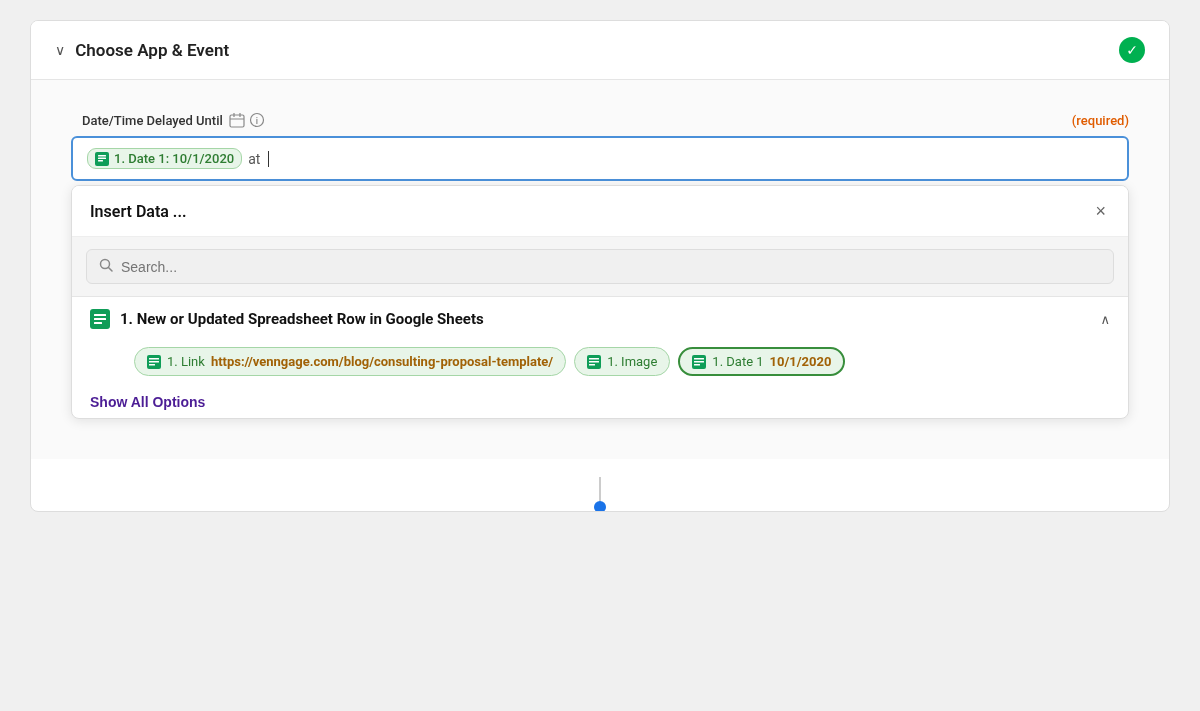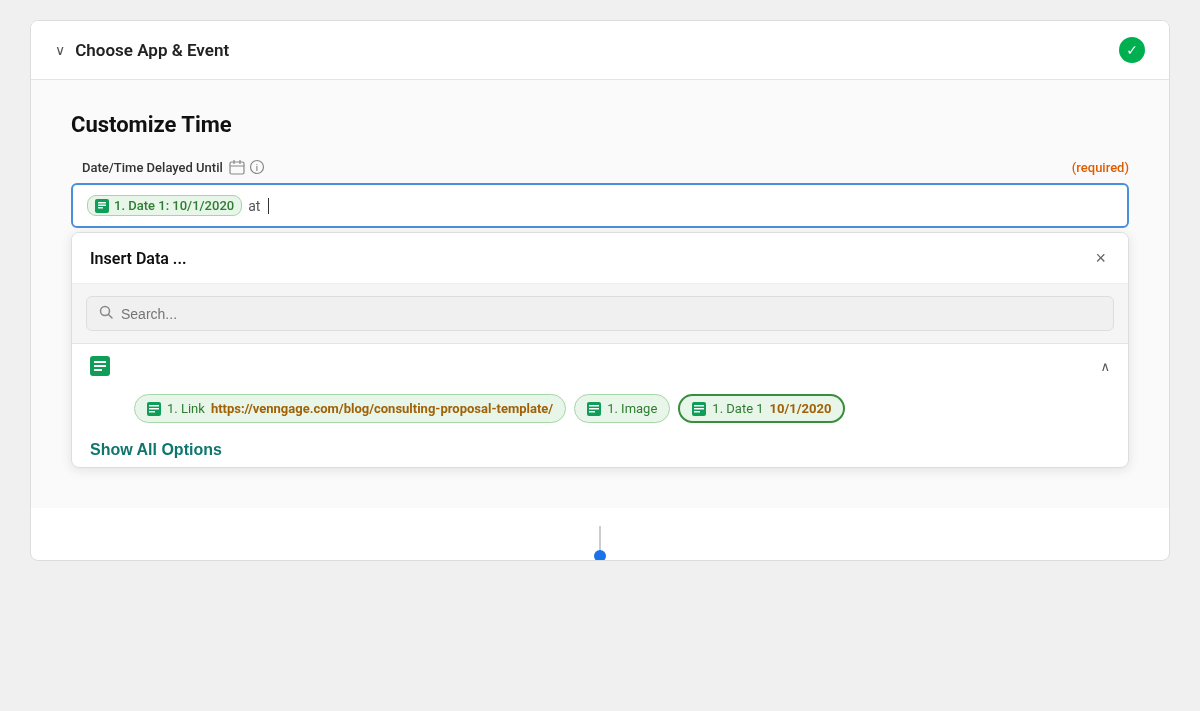--- a/index.html
+++ b/index.html
@@ -236,22 +236,22 @@
     .option-pill.selected {
       border: 2px solid #388e3c;
     }
     .option-pill .option-value {
       color: #a16207;
       font-weight: 700;
     }
     .show-all-btn {
       background: none;
       border: none;
-      color: #0f766e;
-      font-size: 16px;
+      color: #4c1d95;
+      font-size: 14px;
       font-weight: 600;
       cursor: pointer;
       padding: 8px 18px;
       text-align: left;
     }
     
     .timeline-area {
       display: flex;
       justify-content: center;
       padding: 18px 0 4px;
@@ -284,21 +284,20 @@
     <div class="section-header-left">
       <span class="chevron-icon">∨</span>
       <span class="section-title">Choose App &amp; Event</span>
     </div>
     <div class="check-icon">
       <span>✓</span>
     </div>
   </div>
 
   <div class="content-area">
-    <h2 class="customize-title">Customize Time</h2>
 
     <div class="field-label-row">
       <div class="field-label">
         <span>Date/Time Delayed Until</span>
         <div class="field-label-icons">
 
           <svg class="icon-small" viewBox="0 0 16 16" fill="none" xmlns="http://www.w3.org/2000/svg">
             <rect x="1" y="3" width="14" height="12" rx="1.5" stroke="#888" stroke-width="1.2" fill="none"></rect>
             <line x1="1" y1="7" x2="15" y2="7" stroke="#888" stroke-width="1.2"></line>
             <line x1="5" y1="1" x2="5" y2="5" stroke="#888" stroke-width="1.2"></line>
@@ -352,20 +351,21 @@
       
       <div class="datasource-header">
         <div class="datasource-header-left">
 
           <svg width="20" height="20" viewBox="0 0 20 20" xmlns="http://www.w3.org/2000/svg">
             <rect width="20" height="20" rx="3" fill="#0f9d58"></rect>
             <rect x="4" y="5" width="12" height="2" rx="0.5" fill="white"></rect>
             <rect x="4" y="9" width="12" height="2" rx="0.5" fill="white"></rect>
             <rect x="4" y="13" width="8" height="2" rx="0.5" fill="white"></rect>
           </svg>
+          <span class="datasource-name">1. New or Updated Spreadsheet Row in Google Sheets</span>
         </div>
         <span class="chevron-up">∧</span>
       </div>
 
       
       <div class="options-list">
 
         <div class="option-pill">
           <svg width="14" height="14" viewBox="0 0 14 14" xmlns="http://www.w3.org/2000/svg">
             <rect width="14" height="14" rx="2" fill="#0f9d58"></rect>

